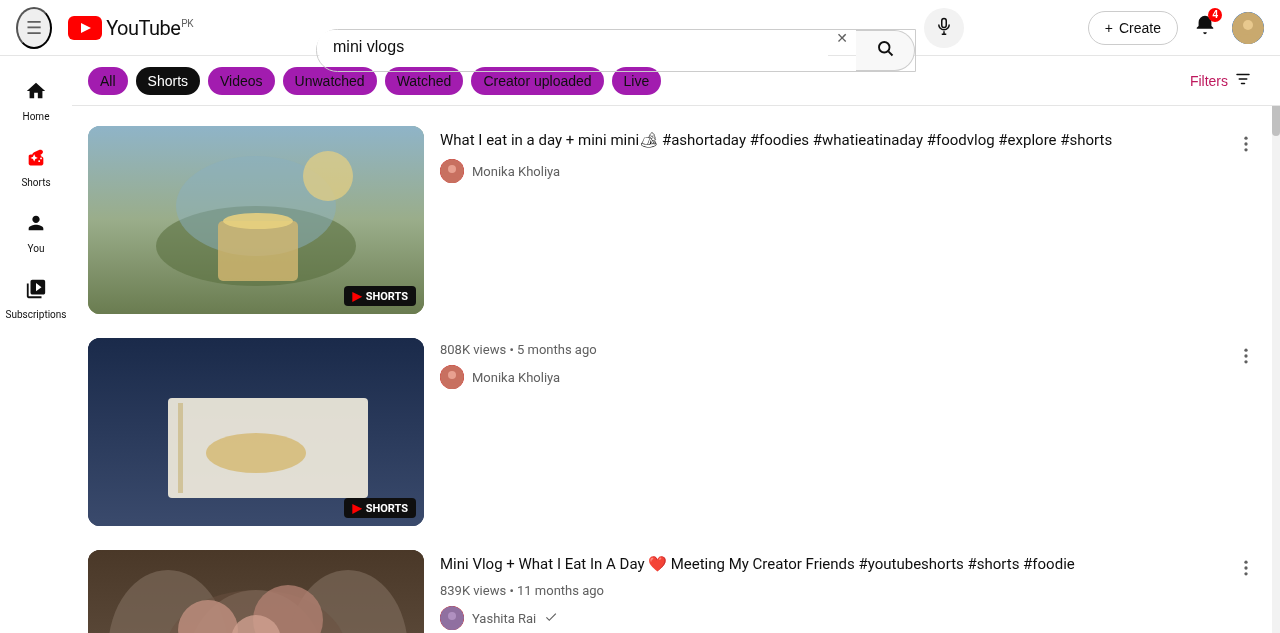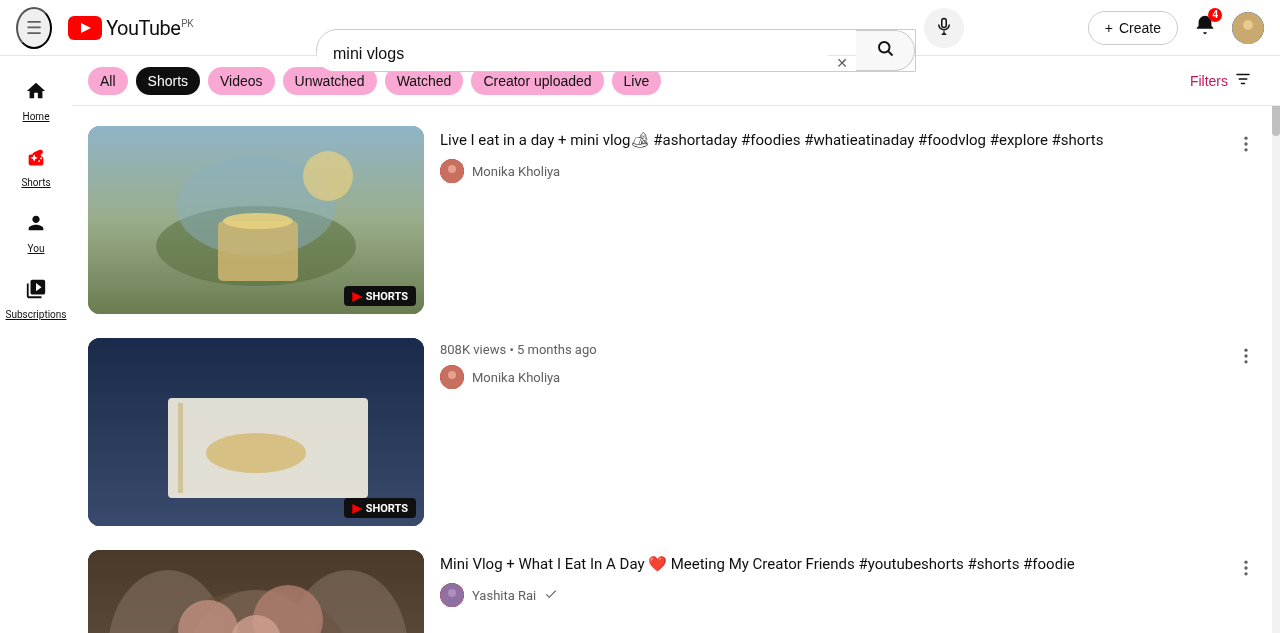--- a/index.html
+++ b/index.html
@@ -55,21 +55,21 @@
     }
     .header-center {
       flex: 1;
       display: flex;
       align-items: center;
       justify-content: center;
       gap: 8px;
     }
     .search-form {
       display: flex;
-      align-items: flex-end;
+      align-items: flex-start;
       border: 1px solid #ccc;
       border-radius: 40px 0 0 40px;
       overflow: visible;
       max-width: 600px;
       width: 100%;
       margin-top: 45px;
     }
     .search-input {
       flex: 1;
       padding: 8px 16px;
@@ -185,21 +185,20 @@
     }
     .sidebar-item {
       display: flex;
       flex-direction: column;
       align-items: center;
       padding: 12px 8px 8px;
       border-radius: 12px;
       cursor: pointer;
       width: 68px;
       gap: 4px;
-      text-decoration: underline;
     }
     .sidebar-item-icon { font-size: 20px; color: #0f0f0f; }
     .sidebar-item-label { font-size: 10px; color: #0f0f0f; text-align: center; }
 
     
     .main {
       margin-left: 72px;
       margin-top: 56px;
       padding: 0;
     }
@@ -217,21 +216,21 @@
     }
     .filter-tabs {
       display: flex;
       gap: 8px;
       flex: 1;
     }
     .filter-tab {
       padding: 6px 12px;
       border-radius: 20px;
       border: none;
-      background: #f9a8d4;
+      background: #a21caf;
       cursor: pointer;
       font-size: 14px;
       font-weight: 500;
       color: #0f0f0f;
       white-space: nowrap;
     }
     .filter-tab.active {
       background: #0f0f0f;
       color: #fff;
     }
@@ -525,21 +524,21 @@
             <rect x="130" y="95" width="80" height="60" rx="5" fill="#d4b870" opacity="0.8"></rect>
             <ellipse cx="170" cy="95" rx="35" ry="8" fill="#e8d080" opacity="0.9"></ellipse>
           </svg>
         </div>
         <div class="shorts-badge">
           <span class="shorts-badge-icon">▶</span>
           <span>SHORTS</span>
         </div>
       </div>
       <div class="video-info">
-        <div class="video-title">Live I eat in a day + mini vlog🏕 #ashortaday #foodies #whatieatinaday #foodvlog #explore #shorts</div>
+        <div class="video-title">What I eat in a day + mini mini🏕 #ashortaday #foodies #whatieatinaday #foodvlog #explore #shorts</div>
         <div class="channel-row">
           <div class="channel-avatar">
             <svg width="24" height="24" viewBox="0 0 24 24">
               <circle cx="12" cy="12" r="12" fill="#c87060"></circle>
               <circle cx="12" cy="10" r="4" fill="#e8a090"></circle>
               <ellipse cx="12" cy="22" rx="7" ry="5" fill="#c87060"></ellipse>
             </svg>
           </div>
           <span class="channel-name">Monika Kholiya</span>
         </div>
@@ -617,20 +616,25 @@
             <ellipse cx="260" cy="100" rx="60" ry="80" fill="#7a6858" opacity="0.7"></ellipse>
             <ellipse cx="168" cy="100" rx="90" ry="60" fill="#6a5040" opacity="0.5"></ellipse>
             <circle cx="120" cy="80" r="30" fill="#c09080" opacity="0.8"></circle>
             <circle cx="200" cy="70" r="35" fill="#b08070" opacity="0.8"></circle>
             <circle cx="168" cy="90" r="25" fill="#d0a090" opacity="0.8"></circle>
           </svg>
         </div>
       </div>
       <div class="video-info">
         <div class="video-title">Mini Vlog + What I Eat In A Day ❤️ Meeting My Creator Friends #youtubeshorts #shorts #foodie</div>
+        <div class="video-meta">
+          <span>839K views</span>
+          <span> • </span>
+          <span>11 months ago</span>
+        </div>
         <div class="channel-row">
           <div class="channel-avatar">
             <svg width="24" height="24" viewBox="0 0 24 24">
               <circle cx="12" cy="12" r="12" fill="#9070a0"></circle>
               <circle cx="12" cy="10" r="4" fill="#b090c0"></circle>
               <ellipse cx="12" cy="22" rx="7" ry="5" fill="#9070a0"></ellipse>
             </svg>
           </div>
           <span class="channel-name">Yashita Rai</span>
           <span class="verified-icon">

